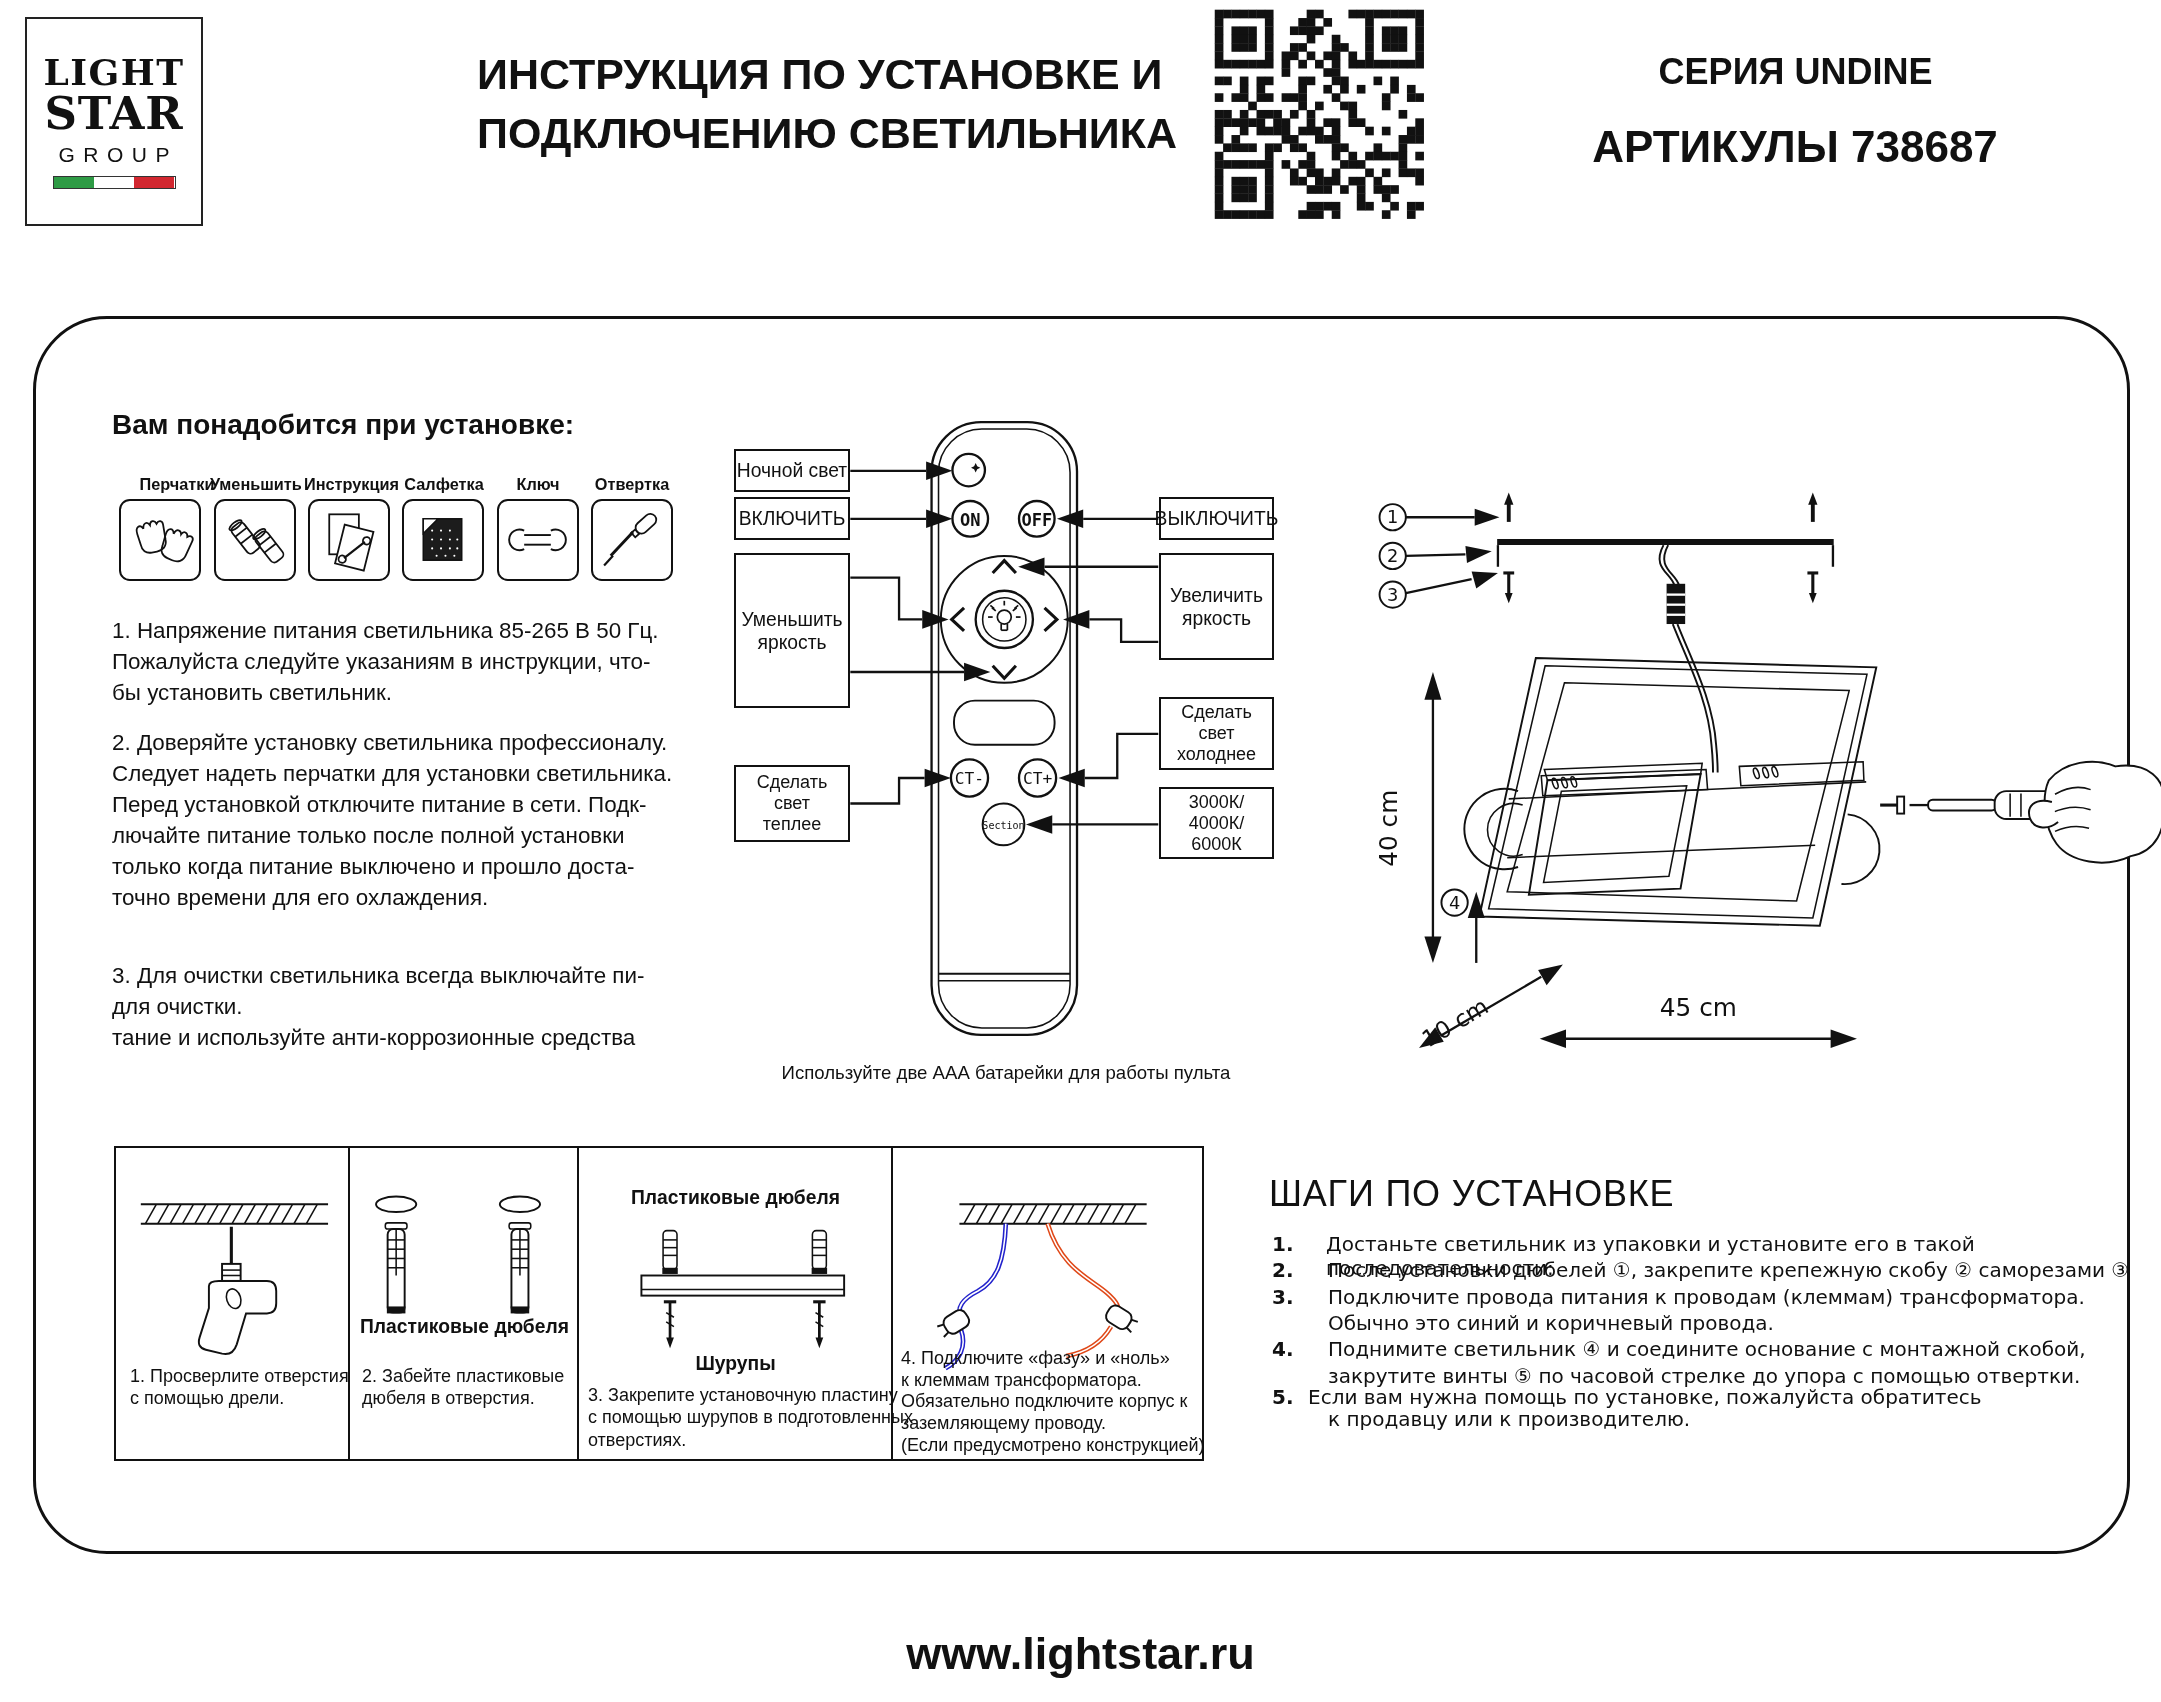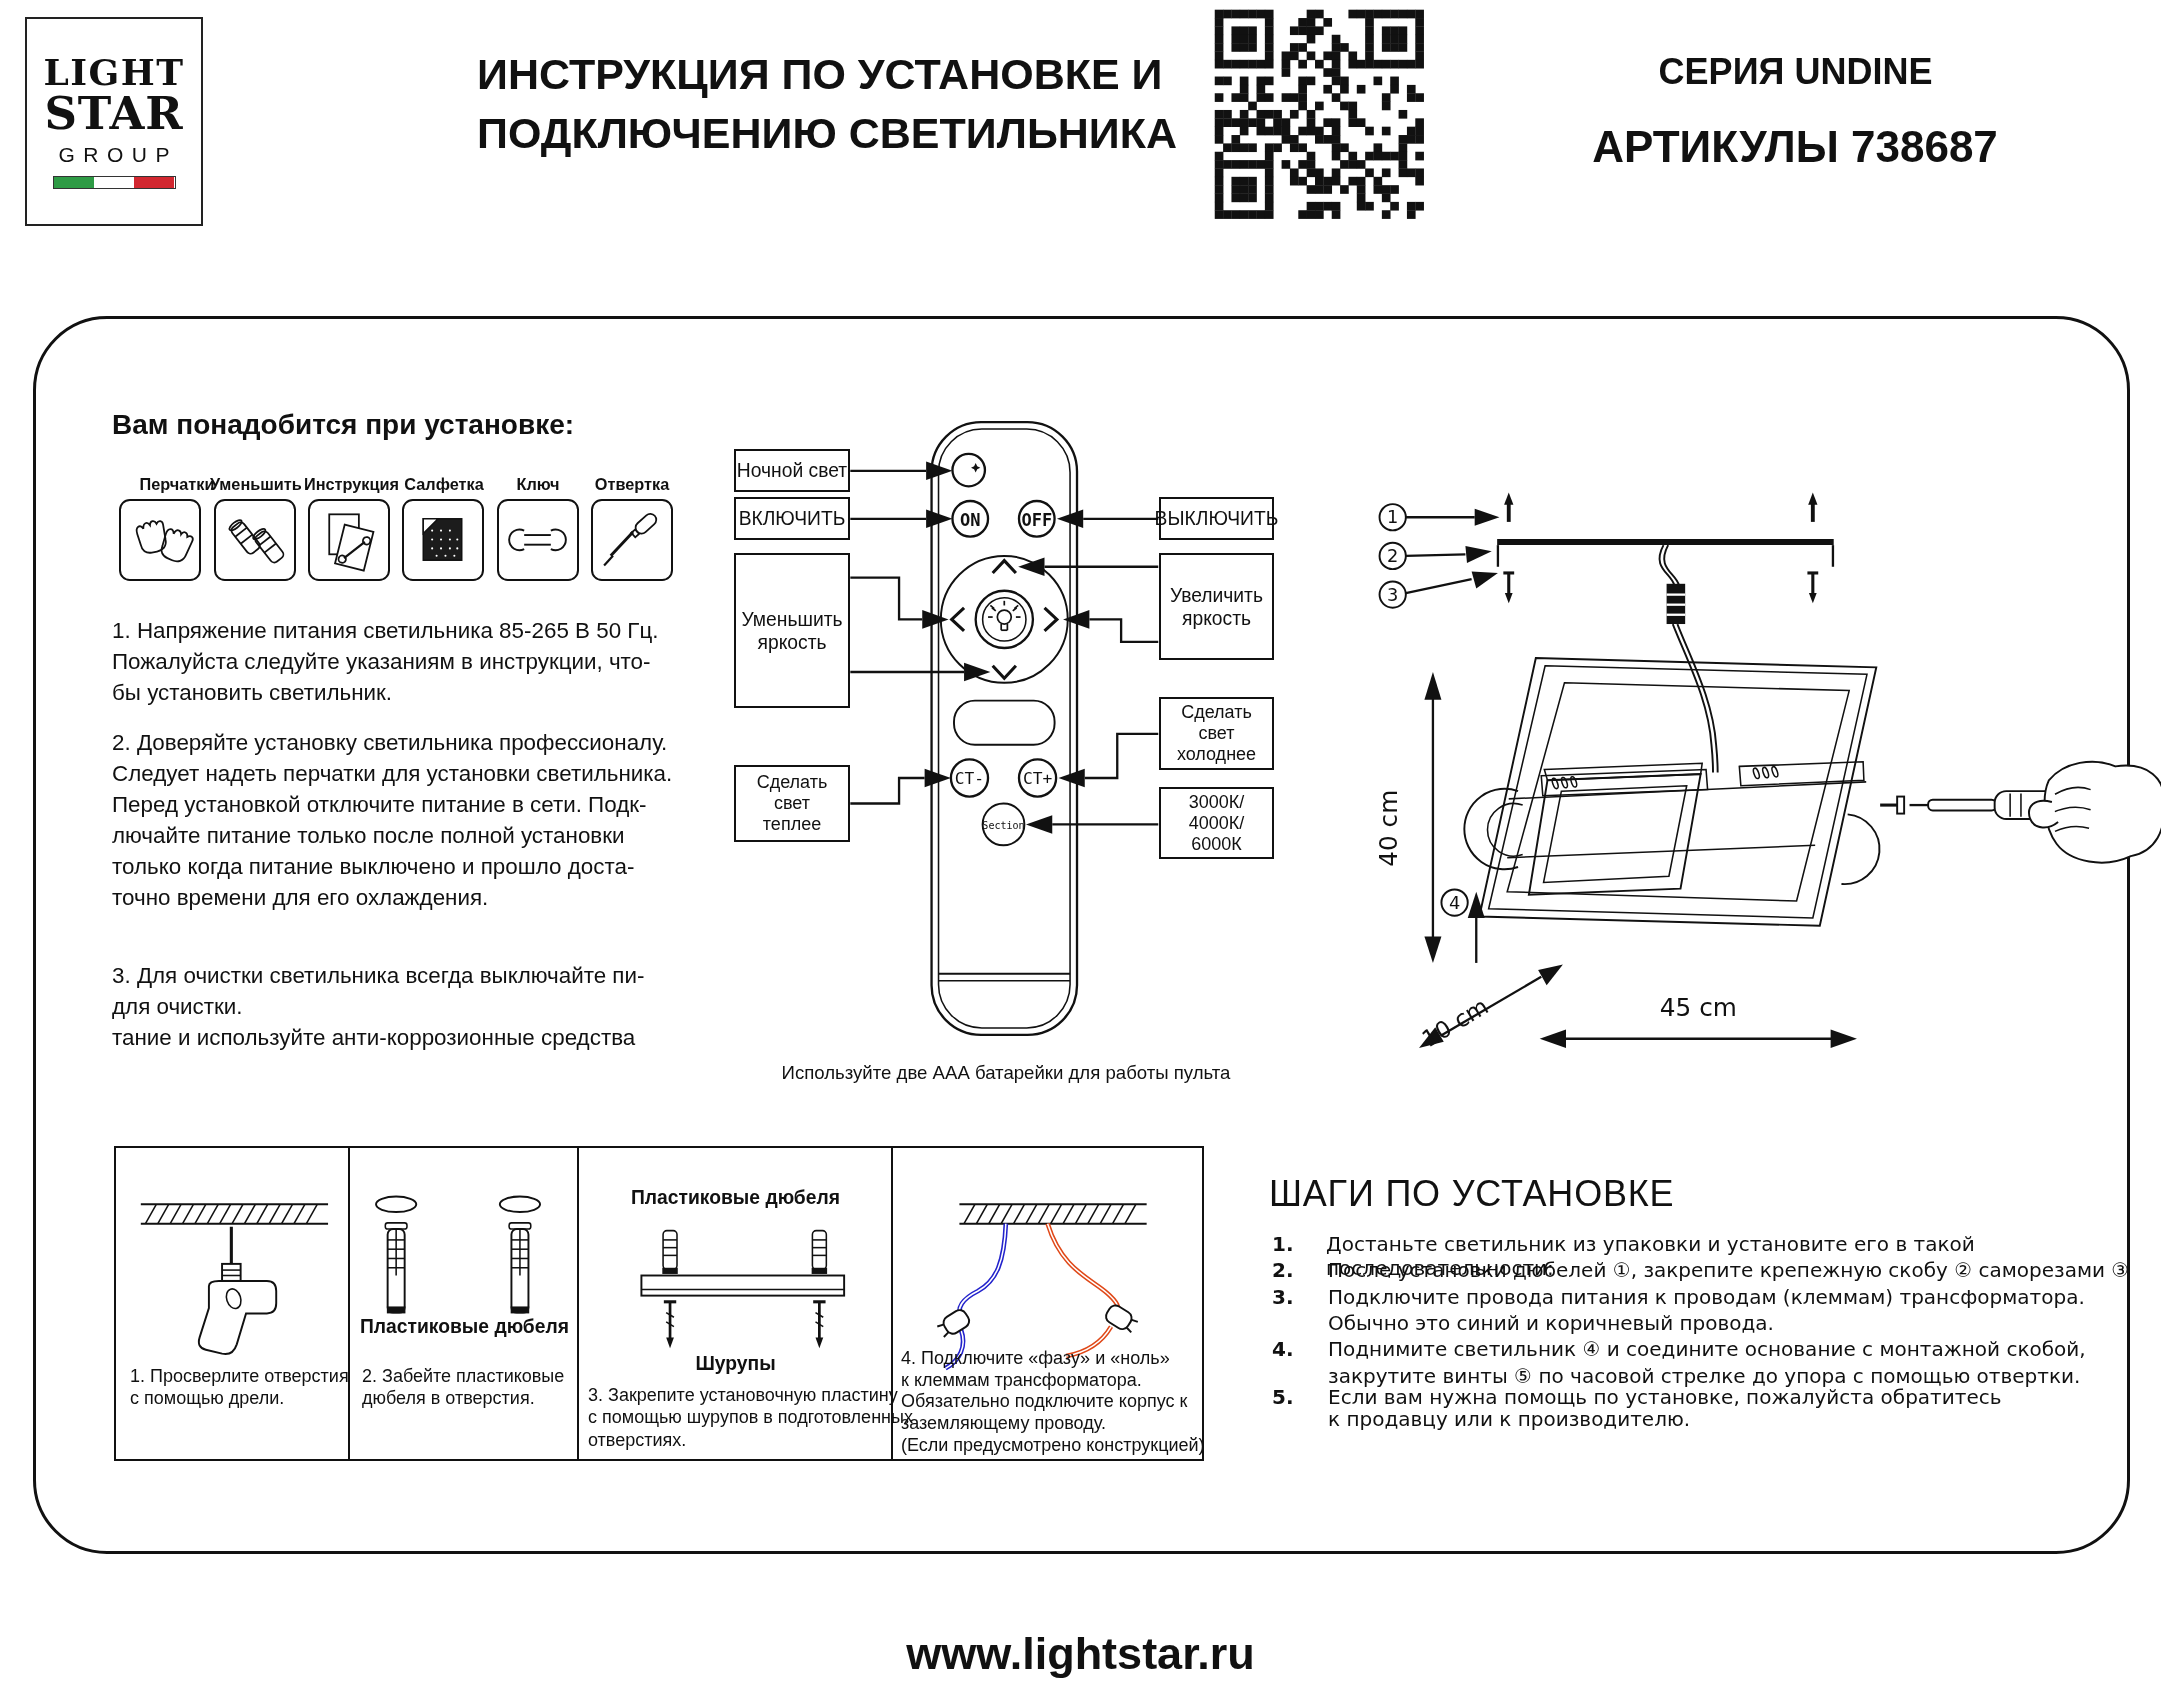--- a/index.html
+++ b/index.html
@@ -908,20 +908,20 @@
       <div style="margin-left:20px">Подключите провода питания к проводам (клеммам) трансформатора.</div>
   </div>
   <div class="abs steps-line" style="left:1328px;top:1311px">Обычно это синий и коричневый провода.</div>
   <div class="abs steps-line" style="left:1272px;top:1337px;display:flex">
     <div class="step-num">4.</div>
       <div style="margin-left:20px">Поднимите светильник ④ и соедините основание с монтажной скобой,</div>
   </div>
   <div class="abs steps-line" style="left:1328px;top:1364px">закрутите винты ⑤ по часовой стрелке до упора с помощью отвертки.</div>
   <div class="abs steps-line" style="left:1272px;top:1385px;display:flex">
     <div class="step-num">5.</div>
-      <div style="margin-left:20px">Если вам нужна помощь по установке, пожалуйста обратитесь</div>
+      <div style="">Если вам нужна помощь по установке, пожалуйста обратитесь</div>
   </div>
   <div class="abs steps-line" style="left:1328px;top:1407px">к продавцу или к производителю.</div>
 
   <div class="abs" id="footer-url">www.lightstar.ru</div>
 
 </div>
 
 
 </body></html>

